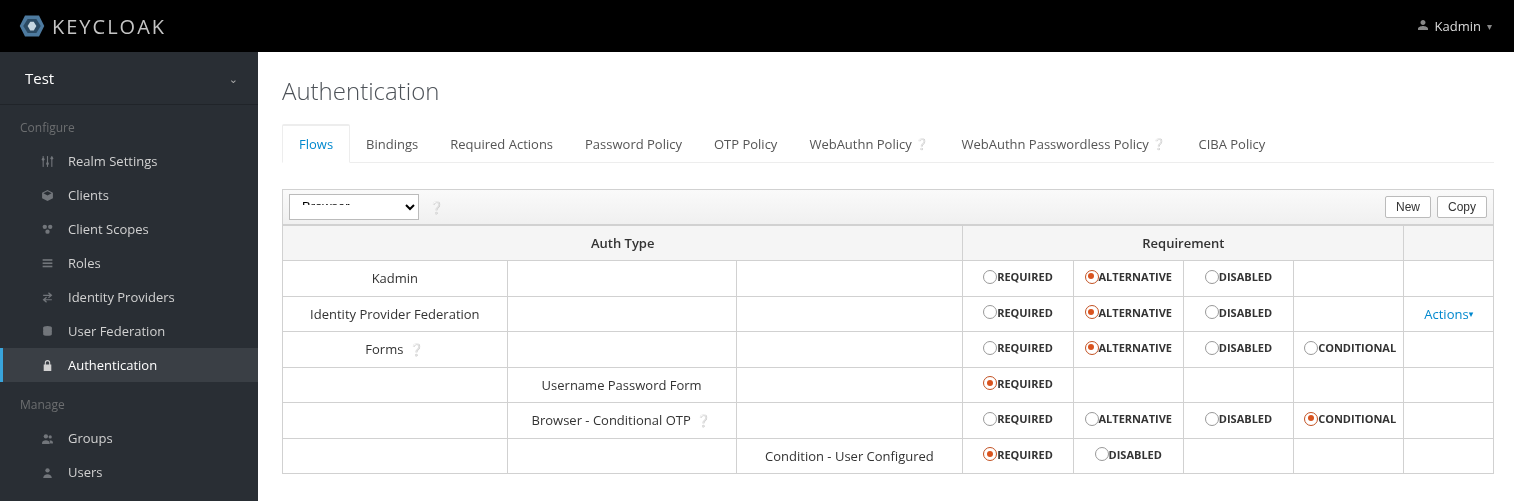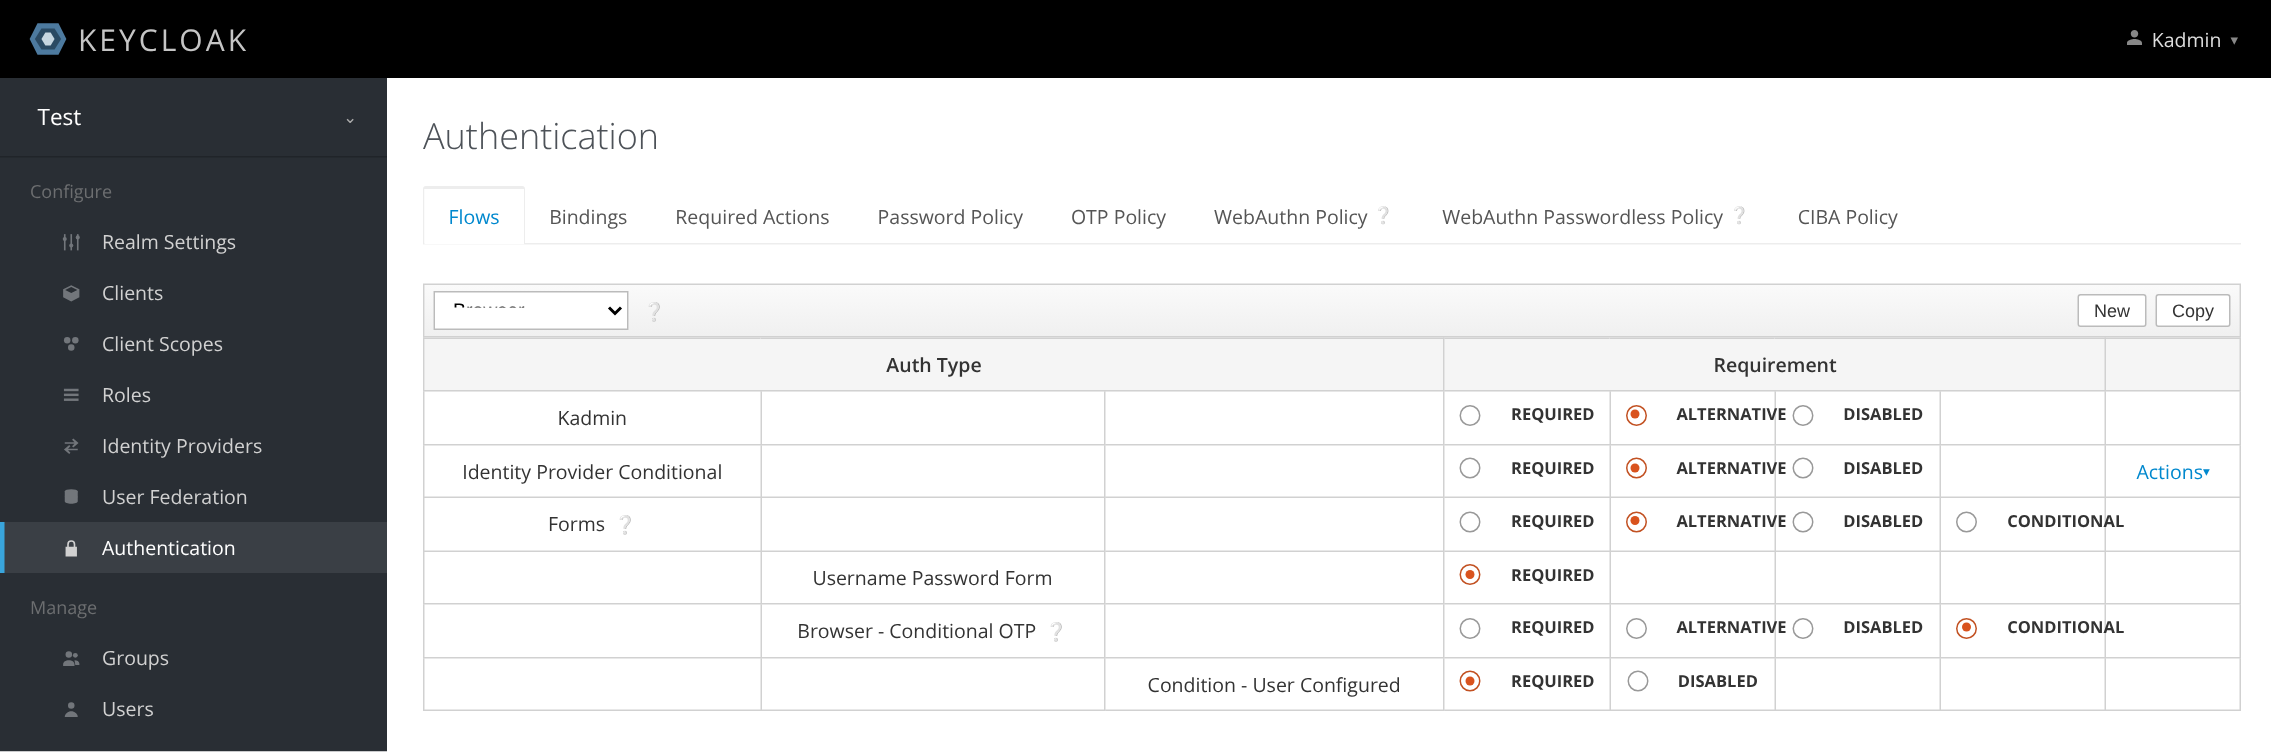--- a/index.html
+++ b/index.html
@@ -166,21 +166,21 @@
     font-weight: 600;
     color: #333;
   }
   .col-indent1 { width: 216px; }
   .col-indent2 { width: 220px; }
   .col-indent3 { width: 218px; }
   .col-req { width: 106px; }
   .col-act { width: 86px; }
   .radio-cell { white-space: nowrap; }
   .radio {
-    display: inline-flex; align-items: center; gap: 20px;
+    display: inline-flex; align-items: center; gap: 0;
     font-size: 11px; font-weight: 700;
     color: #333;
   }
   .radio .dot {
     width: 14px; height: 14px;
     border: 1.5px solid #999;
     border-radius: 50%;
     display: inline-block;
     position: relative;
   }
@@ -408,21 +408,21 @@
           <td class="radio-cell"><span class="radio">
                 <span class="dot"></span>
                 <span>DISABLED</span>
               </span></td>
           <td></td>
             <td></td>
         </tr>
 
 
         <tr>
-          <td>Identity Provider Conditional</td>
+          <td>Identity Provider Federation</td>
           <td></td>
             <td></td>
           <td class="radio-cell"><span class="radio">
                 <span class="dot"></span>
                 <span>REQUIRED</span>
               </span></td>
           <td class="radio-cell"><span class="radio checked">
                 <span class="dot"></span>
                 <span>ALTERNATIVE</span>
               </span></td>

